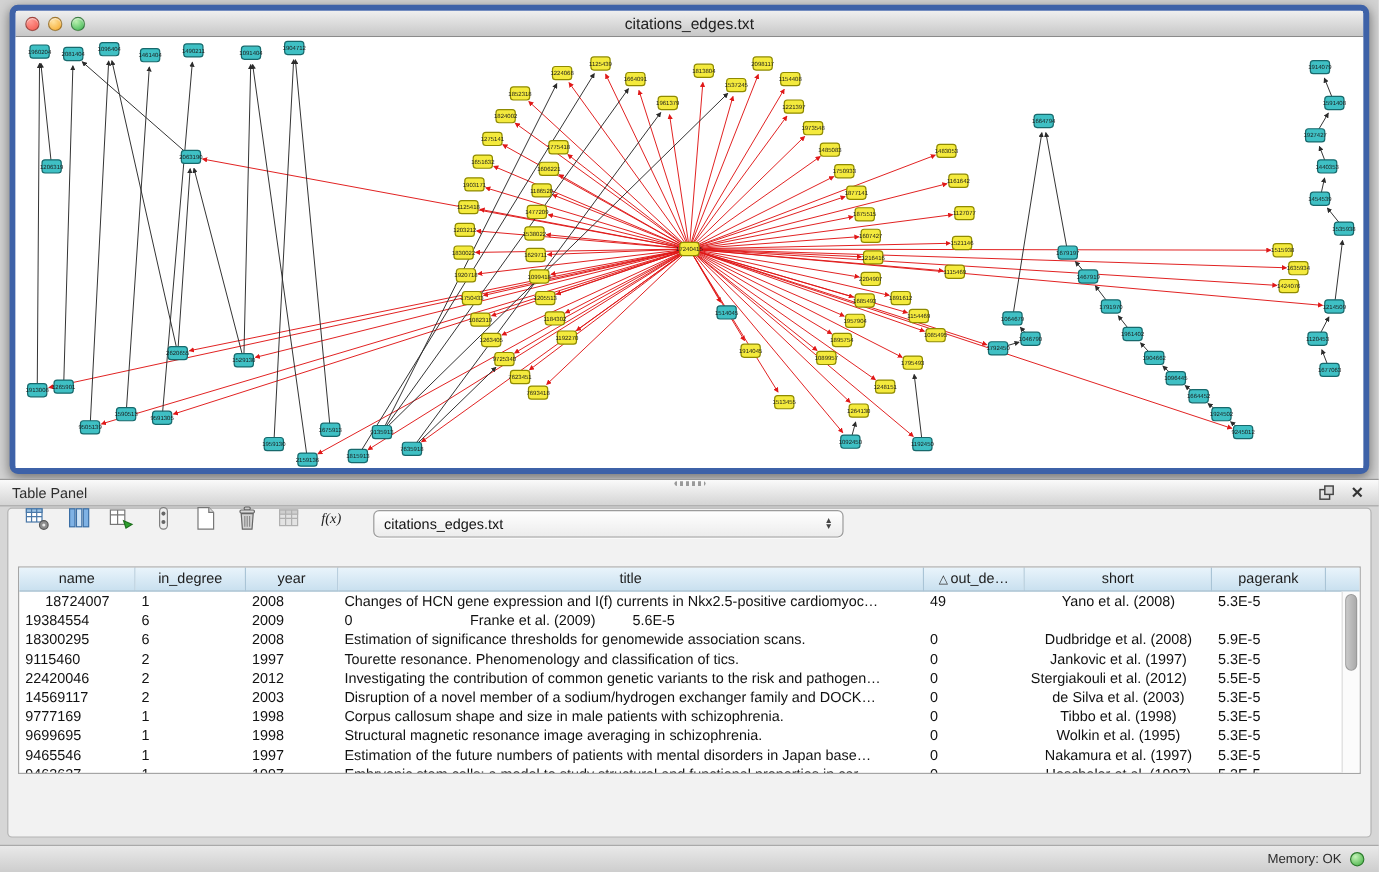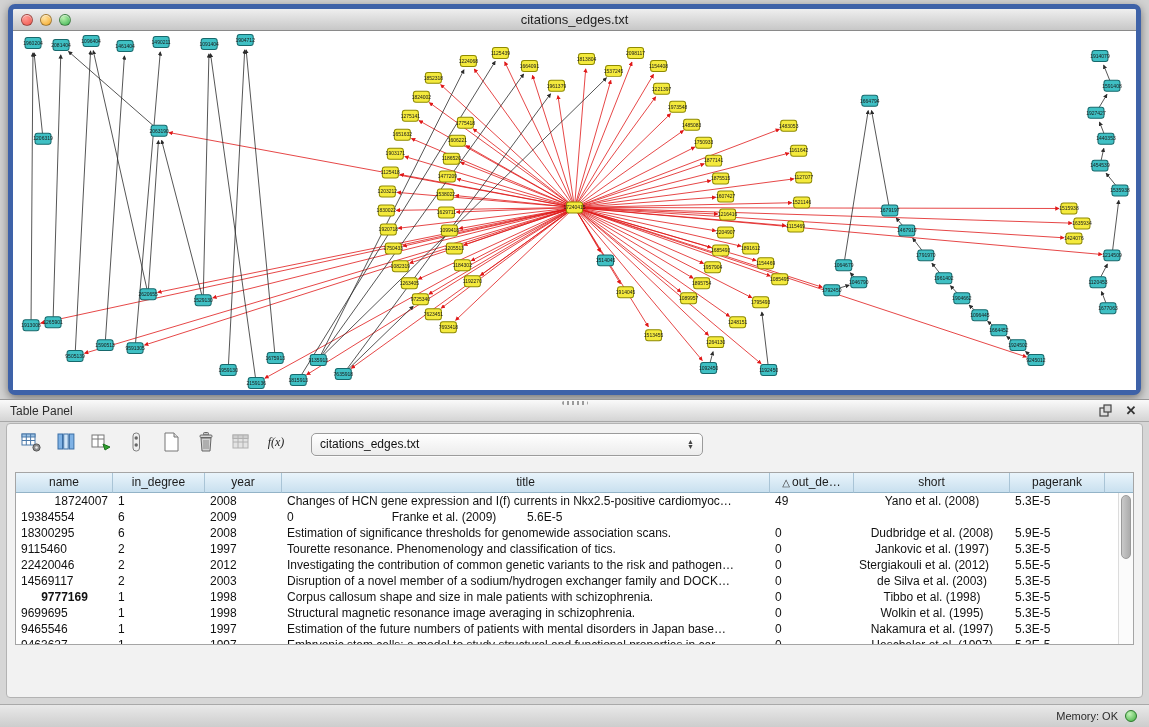--- a/index.html
+++ b/index.html
@@ -31,21 +31,21 @@
     font-size:12px; color:#2d2d2d; position:relative; }
   .grip { position:absolute; left:50%; top:1px; width:26px; height:4px; transform:translateX(-50%);
     background:repeating-linear-gradient(90deg,#9a9a9a 0 2px, transparent 2px 5px); border-radius:2px; }
   .panel-header .spacer{ flex:1; }
   .ph-icon { width:16px; height:16px; display:flex; align-items:center; justify-content:center;
     margin-left:10px; color:#333; font-size:13px; font-weight:bold; cursor:default; }
 
   .panel-body { position:absolute; top:23px; left:6px; right:6px; bottom:6px;
     background:#f2f2f2; border:1px solid #b3b3b3; border-radius:4px; }
 
-  .toolbar { height:40px; display:flex; align-items:center; gap:7px; padding:16px 10px; }
+  .toolbar { height:40px; display:flex; align-items:flex-end; gap:7px; padding:16px 10px; }
   .tool-btn { width:28px; height:28px; display:flex; align-items:center; justify-content:center;
     border-radius:4px; }
   .dropdown { margin-left:14px; width:392px; height:23px; border:1px solid #9b9b9b; border-radius:5px;
     background:linear-gradient(#ffffff,#ececec); display:flex; align-items:center;
     padding:0 8px; font-size:12px; color:#111; box-shadow:0 1px 0 rgba(255,255,255,.7); }
   .dropdown .dd-label{ flex:1; }
   .dd-stepper { display:flex; flex-direction:column; align-items:center; line-height:5px; }
   .dd-stepper span{ font-size:7px; color:#444; }
 
   .table-wrap { position:absolute; top:48px; left:8px; right:8px; bottom:52px;
@@ -758,21 +758,21 @@
           <div class="th" style="width: 92px;">in_degree</div>
           <div class="th" style="width: 77px;">year</div>
           <div class="th" style="width: 488px;">title</div>
           <div class="th" style="width: 84px;"><span class="sort-glyph">△</span>out_de…</div>
           <div class="th" style="width: 156px;">short</div>
           <div class="th" style="width: 95px;">pagerank</div>
           <div class="th fill"></div>
         </div>
       <div id="tbody">
           <div class="tr">
-            <div class="td" style="width: 97px; text-align: right;">18724007</div>
+            <div class="td" style="width: 97px; text-align: center;">18724007</div>
             <div class="td" style="width: 92px; text-align: left;">1</div>
             <div class="td" style="width: 77px; text-align: left;">2008</div>
             <div class="td" style="width: 488px; text-align: left;">Changes of HCN gene expression and I(f) currents in Nkx2.5-positive cardiomyoc…</div>
             <div class="td" style="width: 84px; text-align: left;">49</div>
             <div class="td" style="width: 156px; text-align: center;">Yano et al. (2008)</div>
             <div class="td" style="width: 95px; text-align: left;">5.3E-5</div>
           </div>
           <div class="tr">
             <div class="td" style="width: 97px; text-align: left;">19384554</div>
             <div class="td" style="width: 92px; text-align: left;">6</div>
@@ -811,21 +811,21 @@
           <div class="tr">
             <div class="td" style="width: 97px; text-align: left;">14569117</div>
             <div class="td" style="width: 92px; text-align: left;">2</div>
             <div class="td" style="width: 77px; text-align: left;">2003</div>
             <div class="td" style="width: 488px; text-align: left;">Disruption of a novel member of a sodium/hydrogen exchanger family and DOCK…</div>
             <div class="td" style="width: 84px; text-align: left;">0</div>
             <div class="td" style="width: 156px; text-align: center;">de Silva et al. (2003)</div>
             <div class="td" style="width: 95px; text-align: left;">5.3E-5</div>
           </div>
           <div class="tr">
-            <div class="td" style="width: 97px; text-align: center; font-weight: bold;">9777169</div>
+            <div class="td" style="width: 97px; text-align: left;">9777169</div>
             <div class="td" style="width: 92px; text-align: left;">1</div>
             <div class="td" style="width: 77px; text-align: left;">1998</div>
             <div class="td" style="width: 488px; text-align: left;">Corpus callosum shape and size in male patients with schizophrenia.</div>
             <div class="td" style="width: 84px; text-align: left;">0</div>
             <div class="td" style="width: 156px; text-align: center;">Tibbo et al. (1998)</div>
             <div class="td" style="width: 95px; text-align: left;">5.3E-5</div>
           </div>
           <div class="tr">
             <div class="td" style="width: 97px; text-align: left;">9699695</div>
             <div class="td" style="width: 92px; text-align: left;">1</div>

